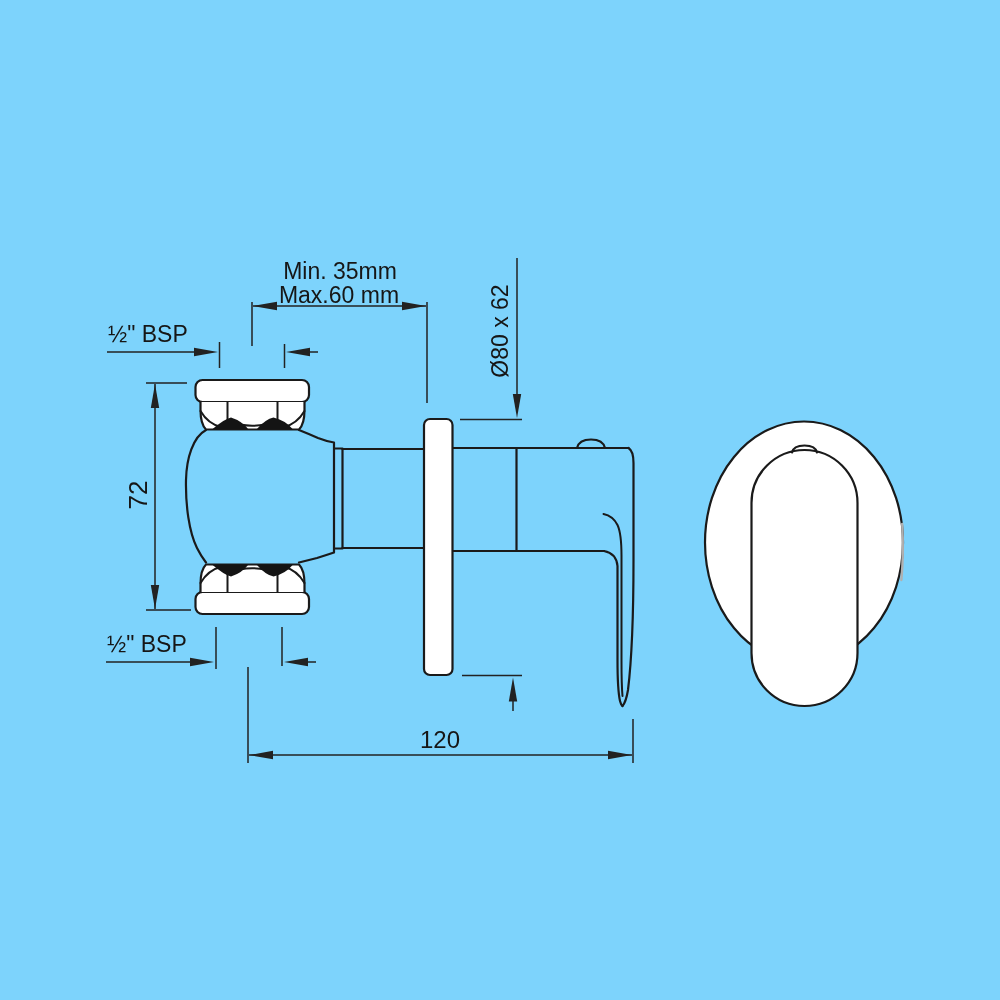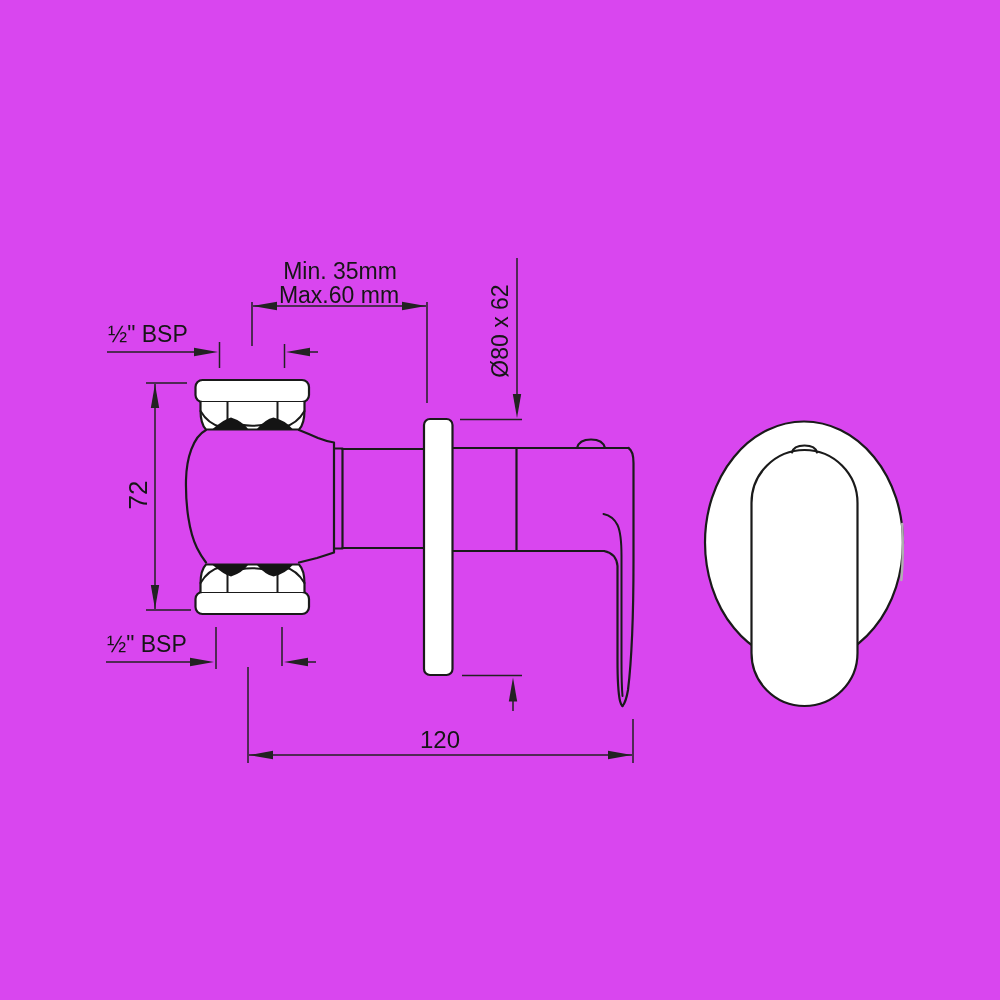--- a/index.html
+++ b/index.html
@@ -1,19 +1,19 @@
 <!DOCTYPE html>
 <html><head>
 <meta charset="utf-8">
 <style>
   html,body{margin:0;padding:0;background:#ffffff;}
   .stage{
     position:relative;
     width:1000px;height:1000px;
-    background:#d946ef;
+    background:#7dd3fc;
     font-family:"Liberation Sans", sans-serif;
     overflow:hidden;
   }
   svg{position:absolute;left:0;top:0;}
   svg text{
     fill:#161616;
     font-family:"Liberation Sans", sans-serif;
   }
   .dim-text{font-size:23px;}
   .dim-text-lg{font-size:24px;}

